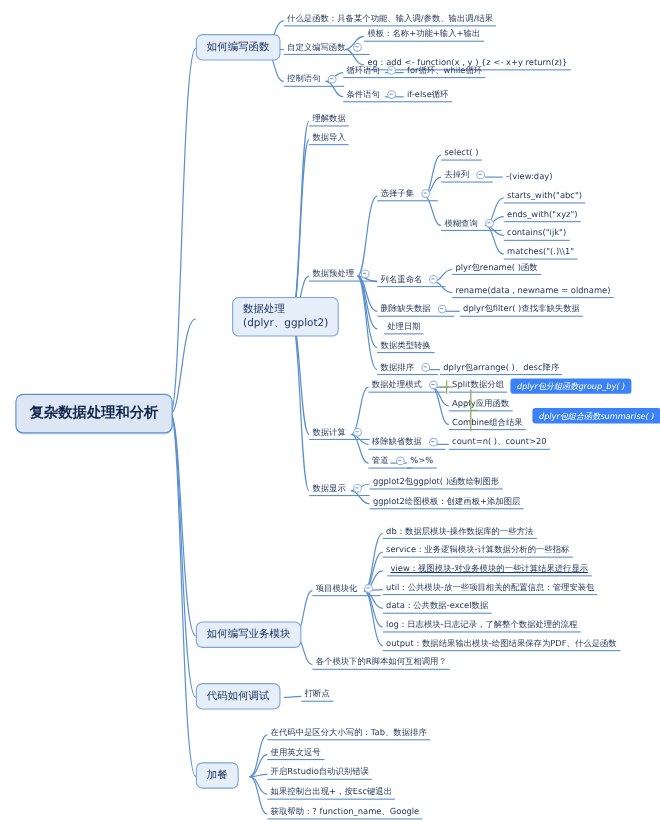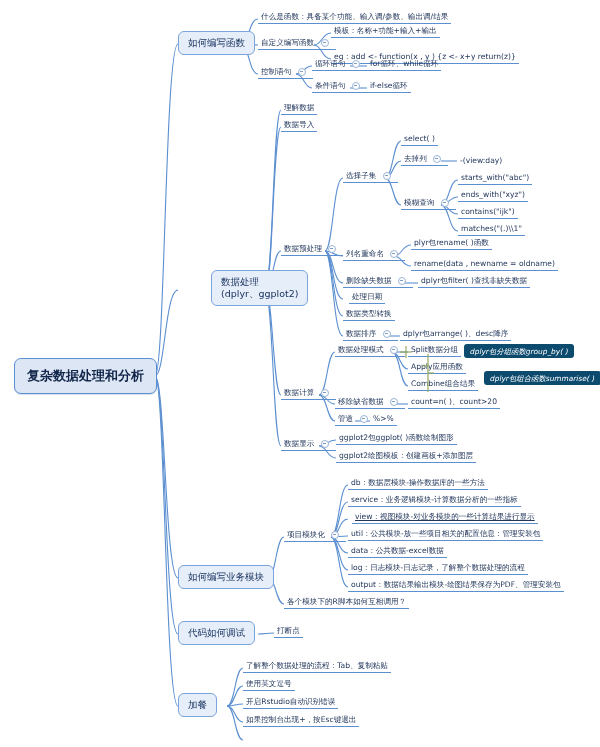--- a/index.html
+++ b/index.html
@@ -24,21 +24,21 @@
     background:#e6eefa;border:1.1px solid #7aa4da;border-radius:6px;
     color:#1b3460;font-size:9.5px;padding:5px 9px;text-align:center;
   }
   .leaf{
     color:#23375c;font-size:7.6px;padding:1px 3px 2px 3px;
     border-bottom:1.3px solid #5b8fd0;
     text-align:right;
   }
   .leaf.nb{border-bottom:none;}
   .note{
-    background:#0c4a6e;color:#ffffff;border-radius:3px;
+    background:#3b82f6;color:#ffffff;border-radius:3px;
     font-style:italic;font-size:7.4px;padding:2.5px 6px;
     border-bottom:none;
   }
   .tog{
     display:inline-block;width:6px;height:6px;border:1px solid #9ab4d8;
     border-radius:50%;background:#fff;vertical-align:middle;
     margin:0 4px;position:relative;
   }
   .tog:before{
     content:"";position:absolute;left:1px;top:2px;width:3px;height:1px;background:#7f9ec6;
@@ -270,27 +270,28 @@
     <span>项目模块化</span>
     <span class="tog"></span>
   </div>
 
   <div class="node leaf" style="left:348px;top:477px;">db：数据层模块-操作数据库的一些方法</div>
   <div class="node leaf" style="left:348px;top:494px;">service：业务逻辑模块-计算数据分析的一些指标</div>
   <div class="node leaf" style="left:352px;top:511px;text-decoration:underline;">view：视图模块-对业务模块的一些计算结果进行显示</div>
   <div class="node leaf" style="left:348px;top:528px;">util：公共模块-放一些项目相关的配置信息：管理安装包</div>
   <div class="node leaf" style="left:348px;top:545px;">data：公共数据-excel数据</div>
   <div class="node leaf" style="left:348px;top:562px;">log：日志模块-日志记录，了解整个数据处理的流程</div>
-  <div class="node leaf" style="left:348px;top:579px;">output：数据结果输出模块-绘图结果保存为PDF、管理安装包</div>
+  <div class="node leaf" style="left:348px;top:579px;">output：数据结果输出模块-绘图结果保存为PDF、什么是函数</div>
 
   <div class="node leaf" style="left:284px;top:596px;">各个模块下的R脚本如何互相调用？</div>
 
   <div class="node lvl1" style="left:178px;top:621px;">代码如何调试</div>
   <div class="node leaf" style="left:274px;top:625px;">打断点</div>
 
   <div class="node lvl1" style="left:178px;top:693px;">加餐</div>
 
-  <div class="node leaf" style="left:243px;top:660px;">了解整个数据处理的流程：Tab、复制粘贴</div>
+  <div class="node leaf" style="left:243px;top:660px;">在代码中是区分大小写的：Tab、数据排序</div>
   <div class="node leaf" style="left:243px;top:678px;">使用英文逗号</div>
   <div class="node leaf" style="left:243px;top:696px;">开启Rstudio自动识别错误</div>
   <div class="node leaf" style="left:243px;top:714px;">如果控制台出现+，按Esc键退出</div>
+  <div class="node leaf" style="left:243px;top:732px;">获取帮助：? function_name、Google</div>
 
 </div>
 
 </body></html>

